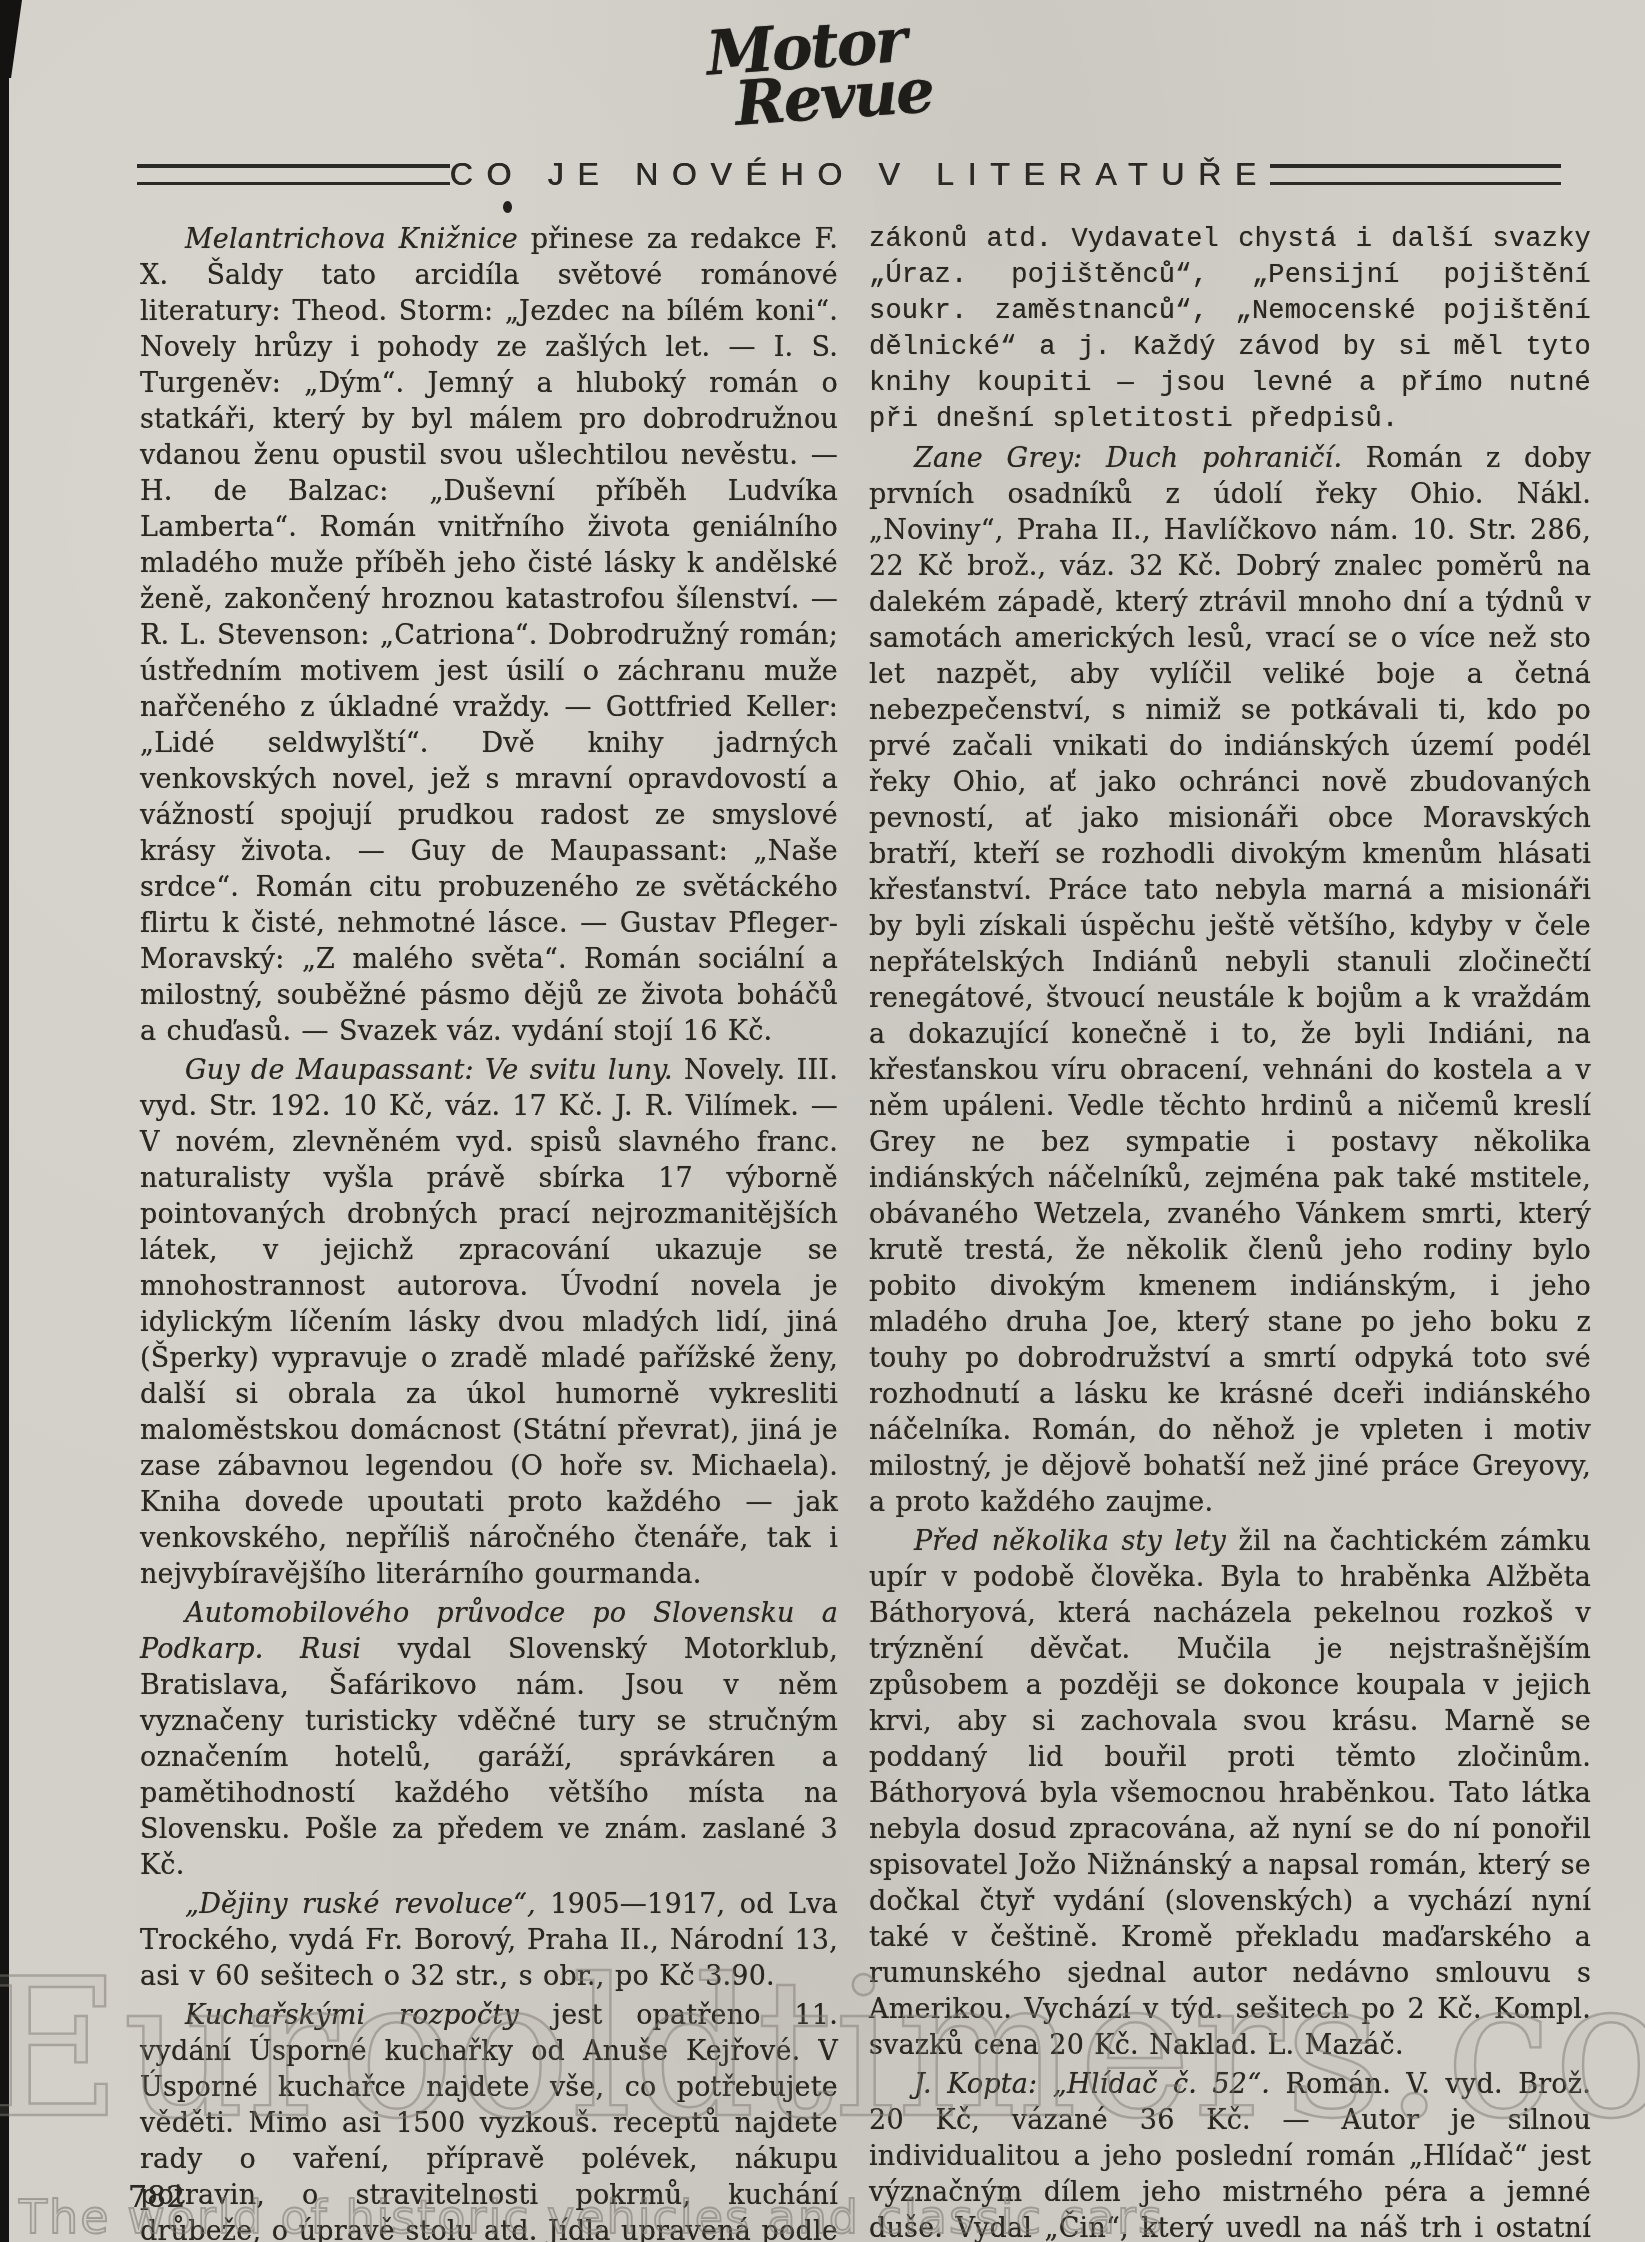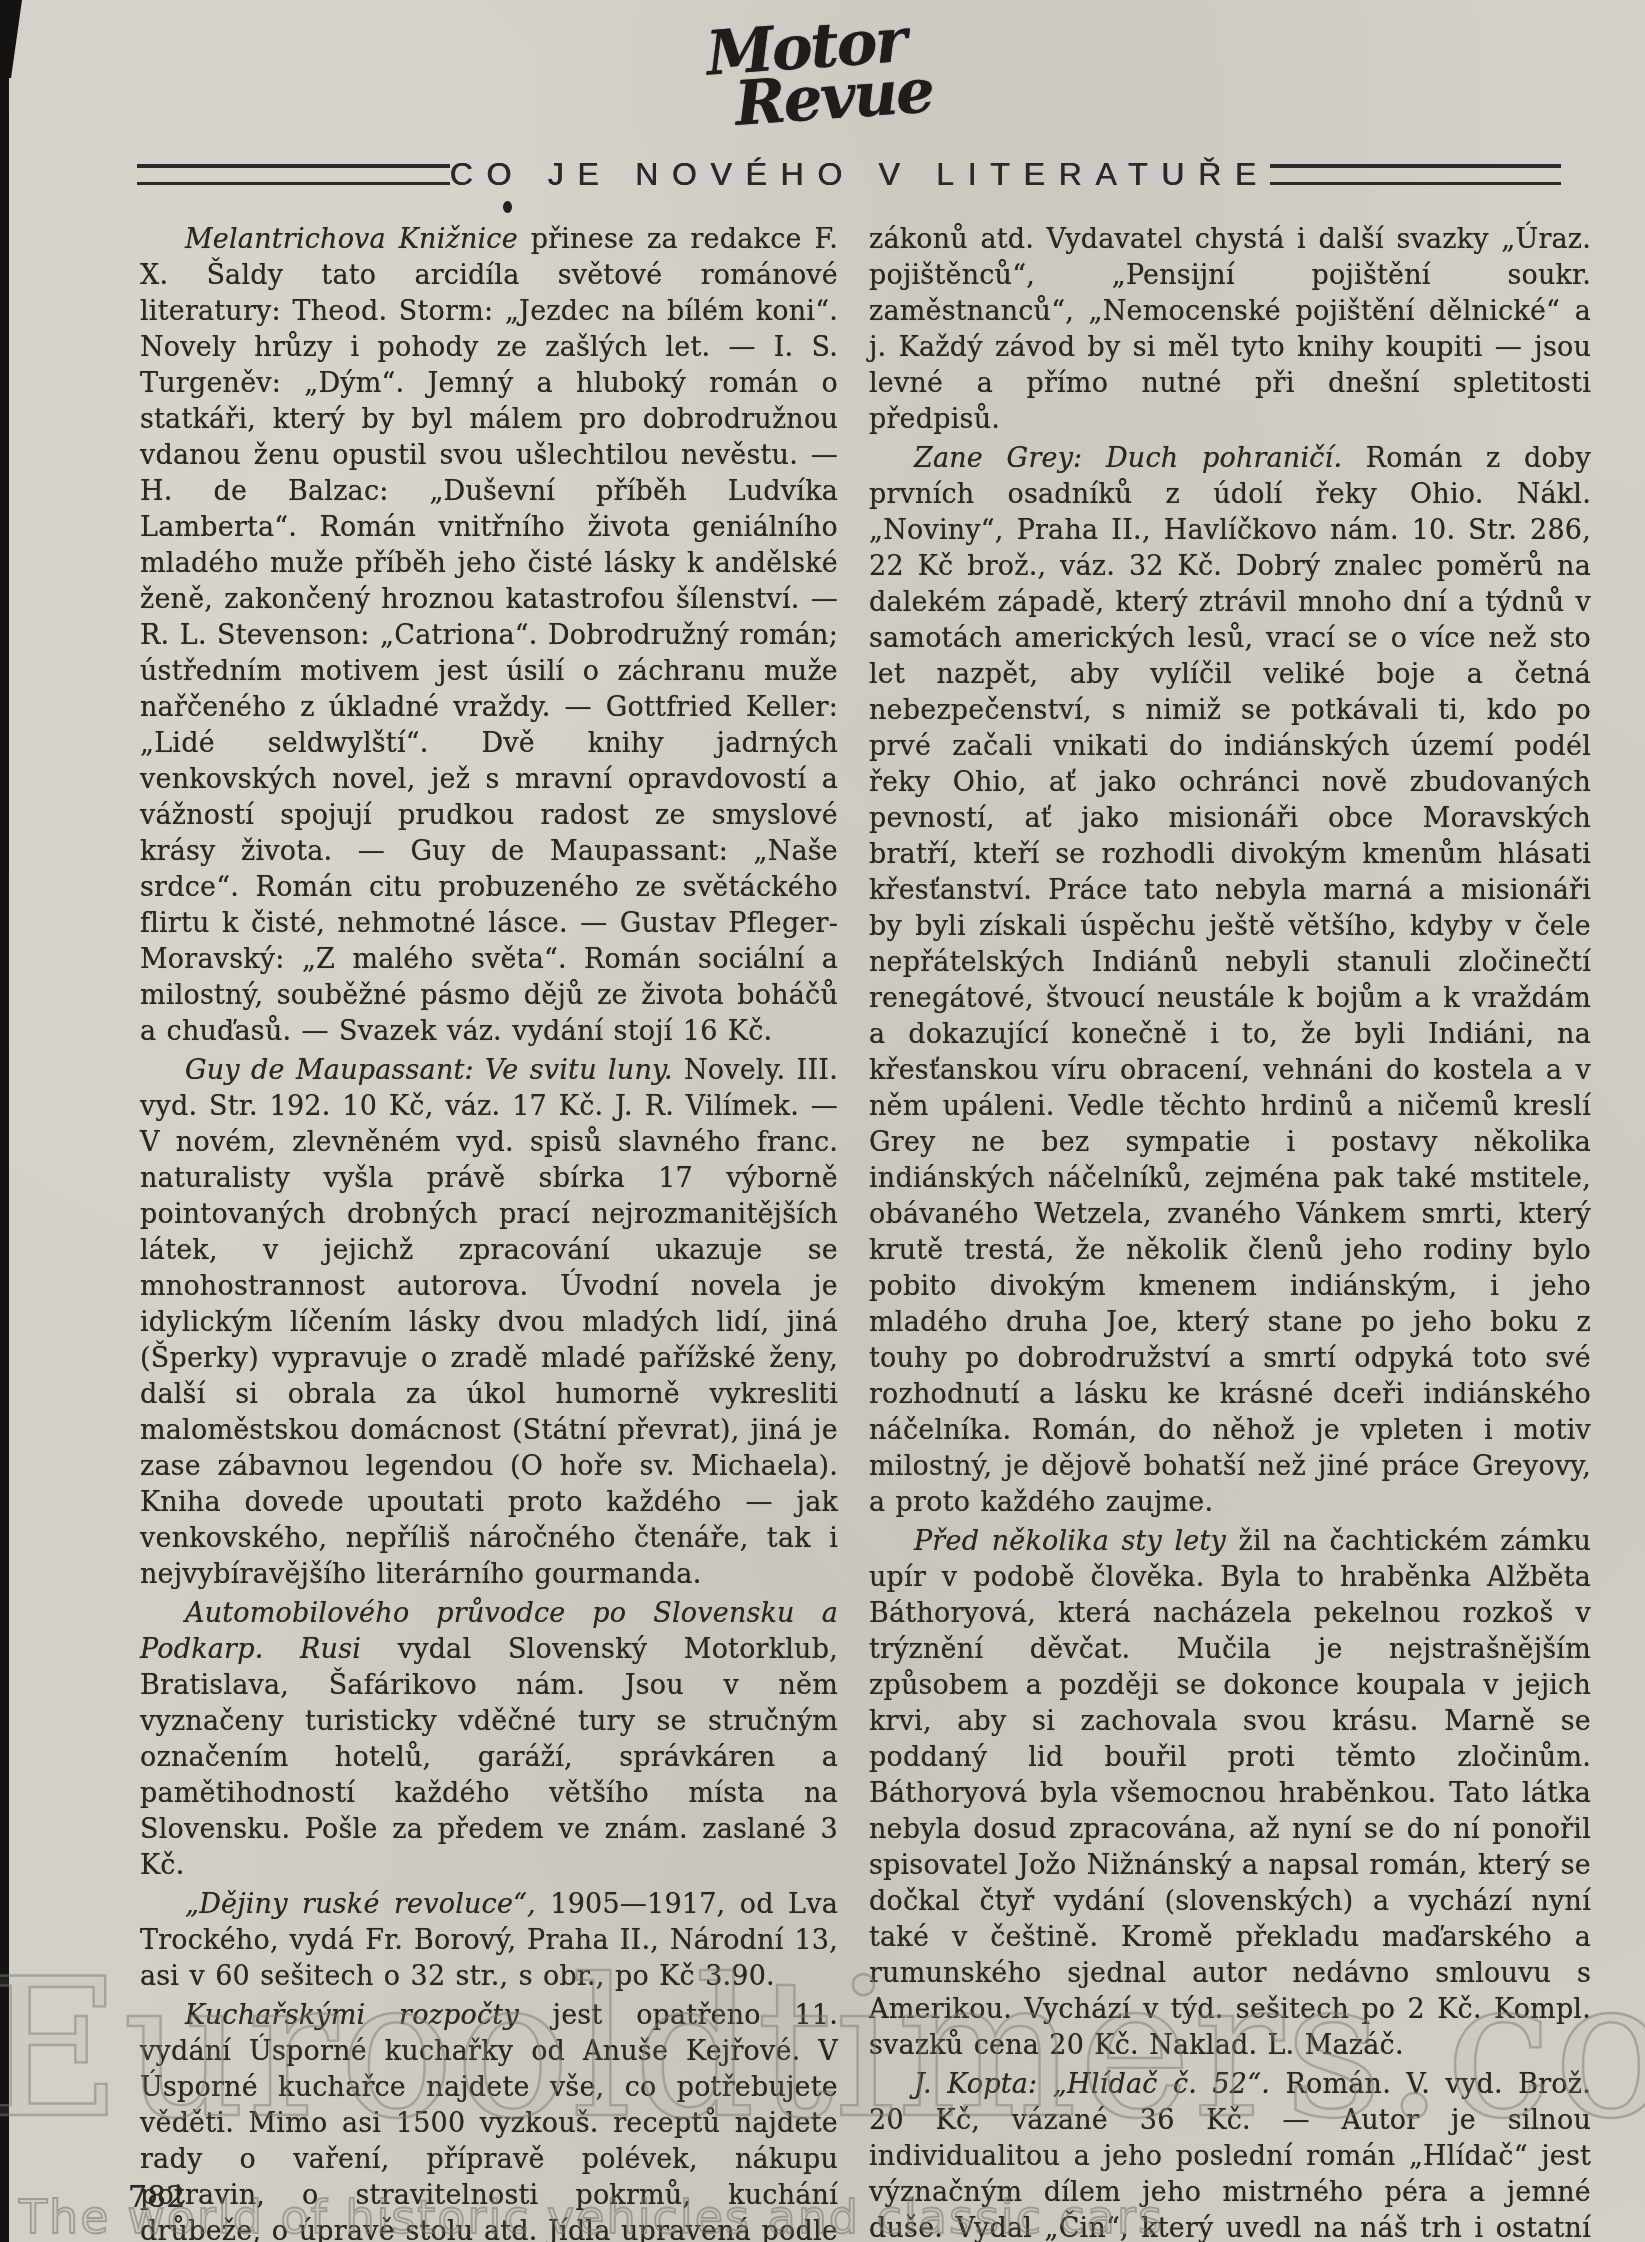--- a/index.html
+++ b/index.html
@@ -56,21 +56,21 @@
     text-align:justify;
     font-size:27px;line-height:36px;
     letter-spacing:0.2px;word-spacing:1.5px;
     color:#29271f;
     text-shadow:0 0 0.7px rgba(41,39,31,0.65);
     hyphens:auto;
   }
   .col-left{left:137px;width:704px;}
   .col-right{left:866px;width:728px;}
   p.para{margin:3px;text-indent:45px;}
-  p.no-indent{text-indent:0;}
+  p.no-indent{text-indent:0;font-family:Liberation Mono, monospace;}
   .lead{font-style:italic;}
 
   
   .page-number{
     position:absolute;left:128px;top:2179px;
     font-size:30px;color:#2a2824;
     text-shadow:0 0 0.7px rgba(42,40,36,0.65);
   }
 
   

